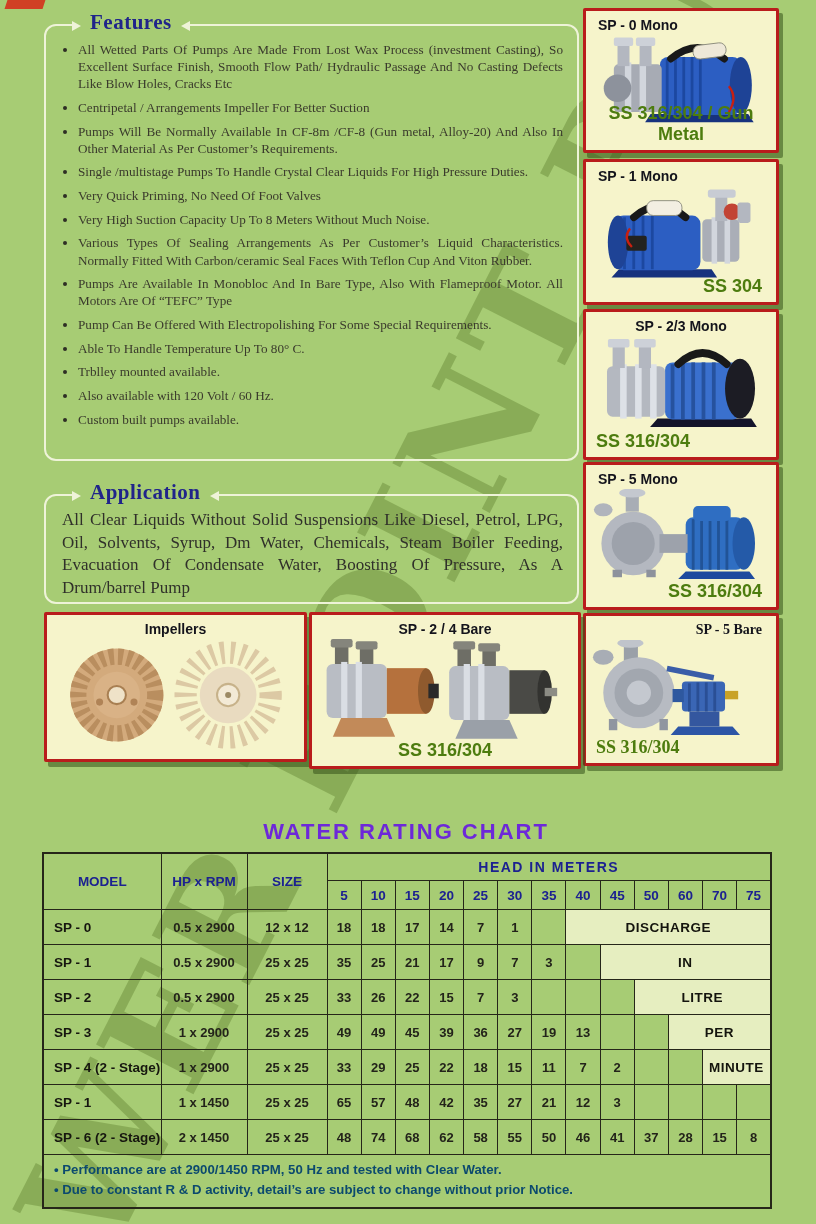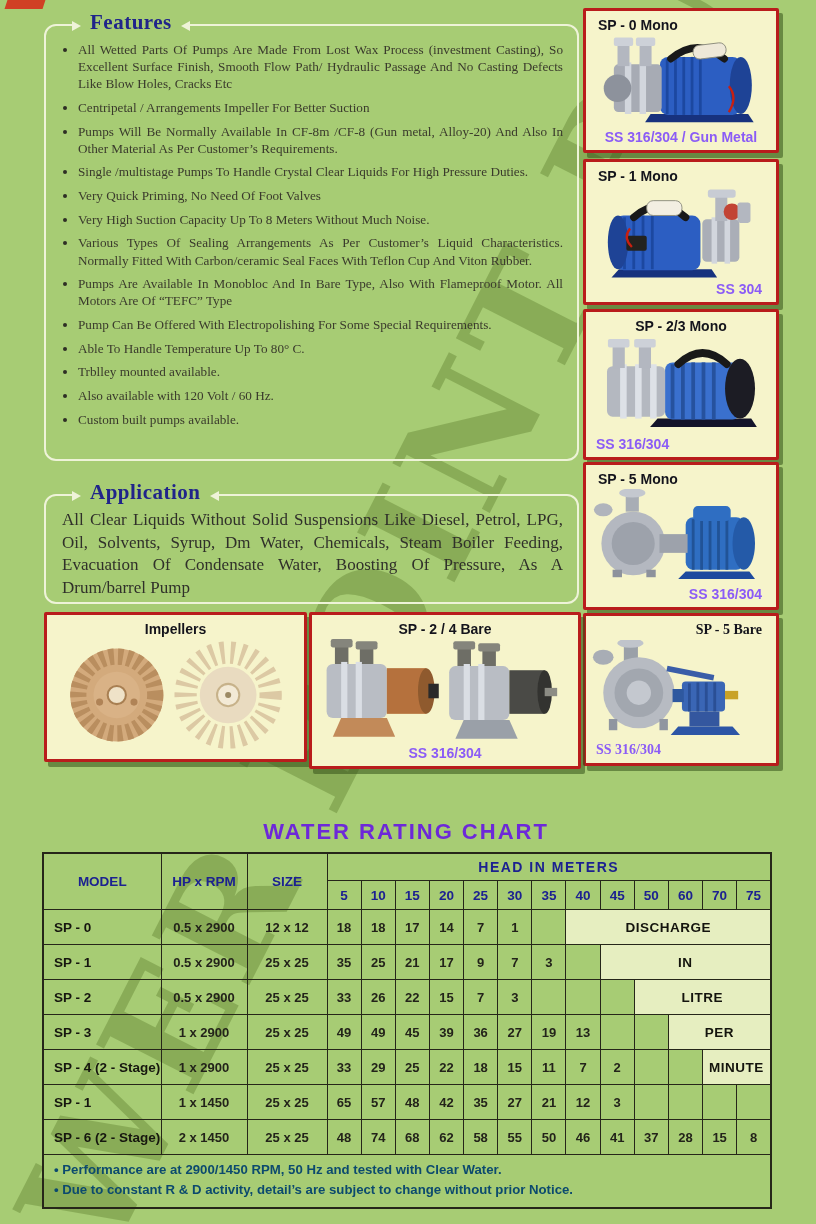--- a/index.html
+++ b/index.html
@@ -33,21 +33,21 @@
   .application-panel{left:44px;top:494px;width:531px;height:106px;}
   .application-panel p{margin:0;padding:13px 14px 0 16px;font-family:"Liberation Serif",serif;
     font-size:17px;line-height:1.33;color:#30302a;text-align:justify;}
 
   
   .card{position:absolute;background:#f6f4cb;border:3px solid #b91c1c;border-radius:2px;
     box-shadow:4px 5px 0 rgba(52,82,26,.55);z-index:1;}
   .card-title{position:absolute;top:6px;left:12px;font-weight:bold;font-size:14px;color:#14141c;}
   .card-title.t-center{left:0;width:100%;text-align:center;}
   .card-title.t-right{left:auto;right:14px;}
-  .card-cap{position:absolute;bottom:5px;left:10px;font-weight:bold;font-size:14px;color:#8b5cf6;}
+  .card-cap{position:absolute;bottom:5px;left:10px;font-weight:bold;font-size:18px;color:#4d7c0f;}
   .card-cap.c-center{left:0;width:100%;text-align:center;}
   .card-cap.c-right{left:auto;right:14px;}
   .card svg{position:absolute;}
 
   .card-sp0 {left:583px;top:8px;  width:190px;height:139px;}
   .card-sp1 {left:583px;top:159px;width:190px;height:140px;}
   .card-sp23{left:583px;top:309px;width:190px;height:145px;}
   .card-sp5m{left:583px;top:462px;width:190px;height:142px;}
   .card-sp5b{left:583px;top:613px;width:190px;height:147px;font-family:Liberation Serif, serif;}
   .card-imp {left:44px; top:612px;width:257px;height:144px;}

